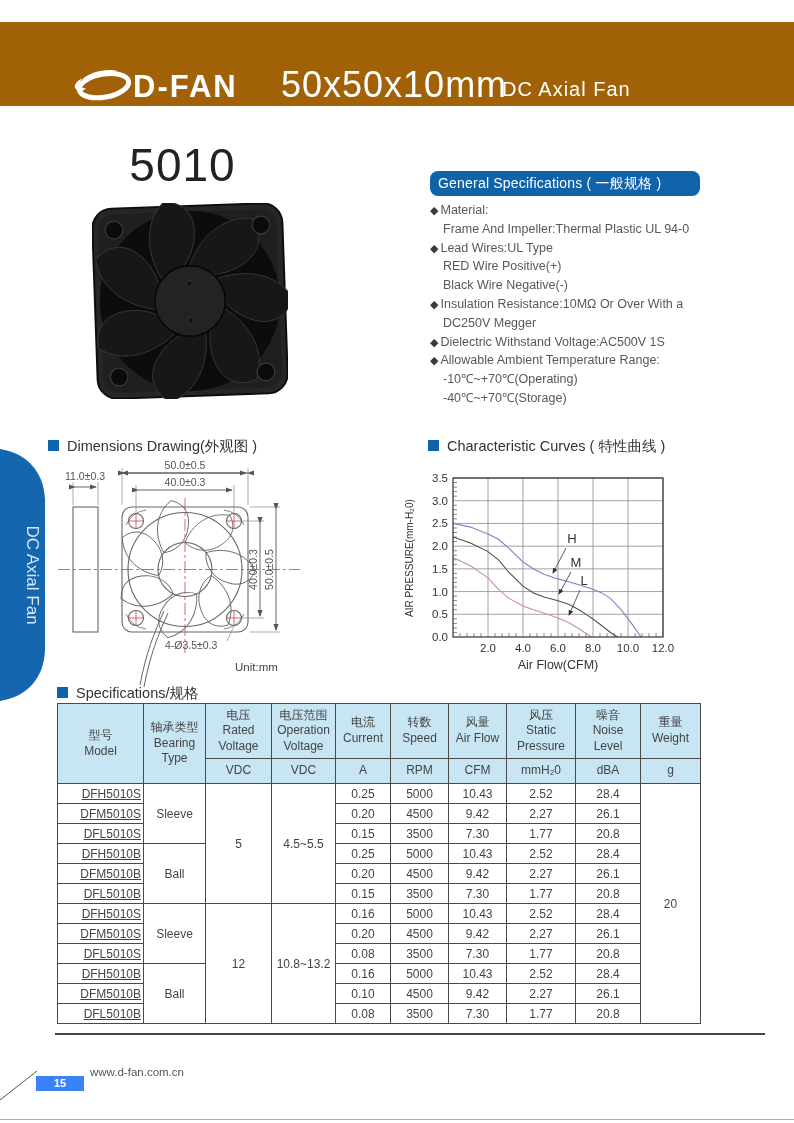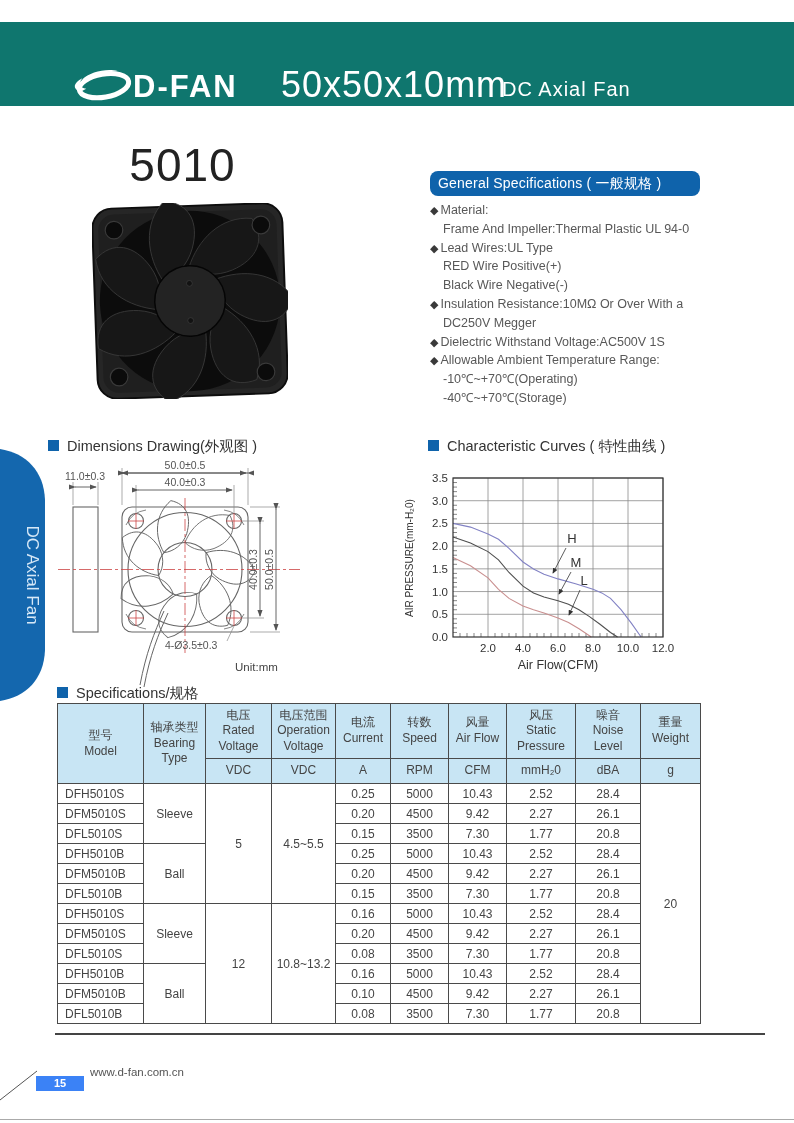--- a/index.html
+++ b/index.html
@@ -1,21 +1,21 @@
 <!DOCTYPE html>
 <html><head>
 <meta charset="utf-8">
 <style>
   * { margin:0; padding:0; box-sizing:border-box; }
   html,body { background:#e8e8e8; }
   body { font-family:"Liberation Sans", sans-serif; }
   .page { position:relative; width:794px; height:1123px; background:#ffffff; margin:0 auto; overflow:hidden; }
 
   
-  .header-bar { position:absolute; left:0; top:22px; width:794px; height:84px; background:#0f766e; }
+  .header-bar { position:absolute; left:0; top:22px; width:794px; height:84px; background:#a16207; }
   .logo-swoosh { position:absolute; left:70px; top:44px; }
   .brand { position:absolute; left:133px; top:47px; color:#fff; font-size:31px; font-weight:bold; letter-spacing:2px; }
   .size-title { position:absolute; left:281px; top:42px; color:#fff; font-size:36px; font-weight:normal; letter-spacing:1px; }
   .subtitle { position:absolute; left:502px; top:56px; color:#fff; font-size:20px; letter-spacing:1px; }
 
   
   .side-tab { position:absolute; left:0; top:445px; }
 
   
   .model-title { position:absolute; left:105px; top:138px; width:155px; text-align:center; font-size:46px; color:#222; letter-spacing:1px; }
@@ -40,21 +40,21 @@
   .chart { position:absolute; left:400px; top:453px; }
 
   
   .spec-table { position:absolute; left:57px; top:703px; width:643px; border-collapse:collapse; table-layout:fixed;
                 font-size:12px; color:#444; }
   .spec-table th, .spec-table td { border:1px solid #4a4a4a; text-align:center; vertical-align:middle; padding:0 2px; }
   .spec-table thead th { background:#c8e5f4; font-weight:normal; line-height:1.3; }
   .spec-table thead tr:first-child { height:55px; }
   .spec-table thead tr:last-child  { height:25px; }
   .spec-table tbody tr { height:20px; }
-  .spec-table td.model { text-align:left; padding-left:7px; }
+  .spec-table td.model { text-align:right; padding-left:7px;text-decoration:underline; }
   .spec-table { border:1.5px solid #333; }
 
   
   .notes-rule { position:absolute; left:55px; top:1033px; width:710px; height:2px; background:#444; }
   .notes { position:absolute; left:57px; top:1042px; width:710px; font-size:10.5px; color:#666; }
   .footer-diag { position:absolute; left:0; top:1060px; }
   .page-num { position:absolute; left:36px; top:1076px; width:48px; height:15px; background:#3b82f6; color:#fff;
               font-size:11px; font-weight:bold; text-align:center; line-height:15px; }
   .website { position:absolute; left:90px; top:1066px; font-size:11.5px; color:#555; }
   .bottom-rule { position:absolute; left:0; top:1119px; width:794px; height:1px; background:#aaa; }

